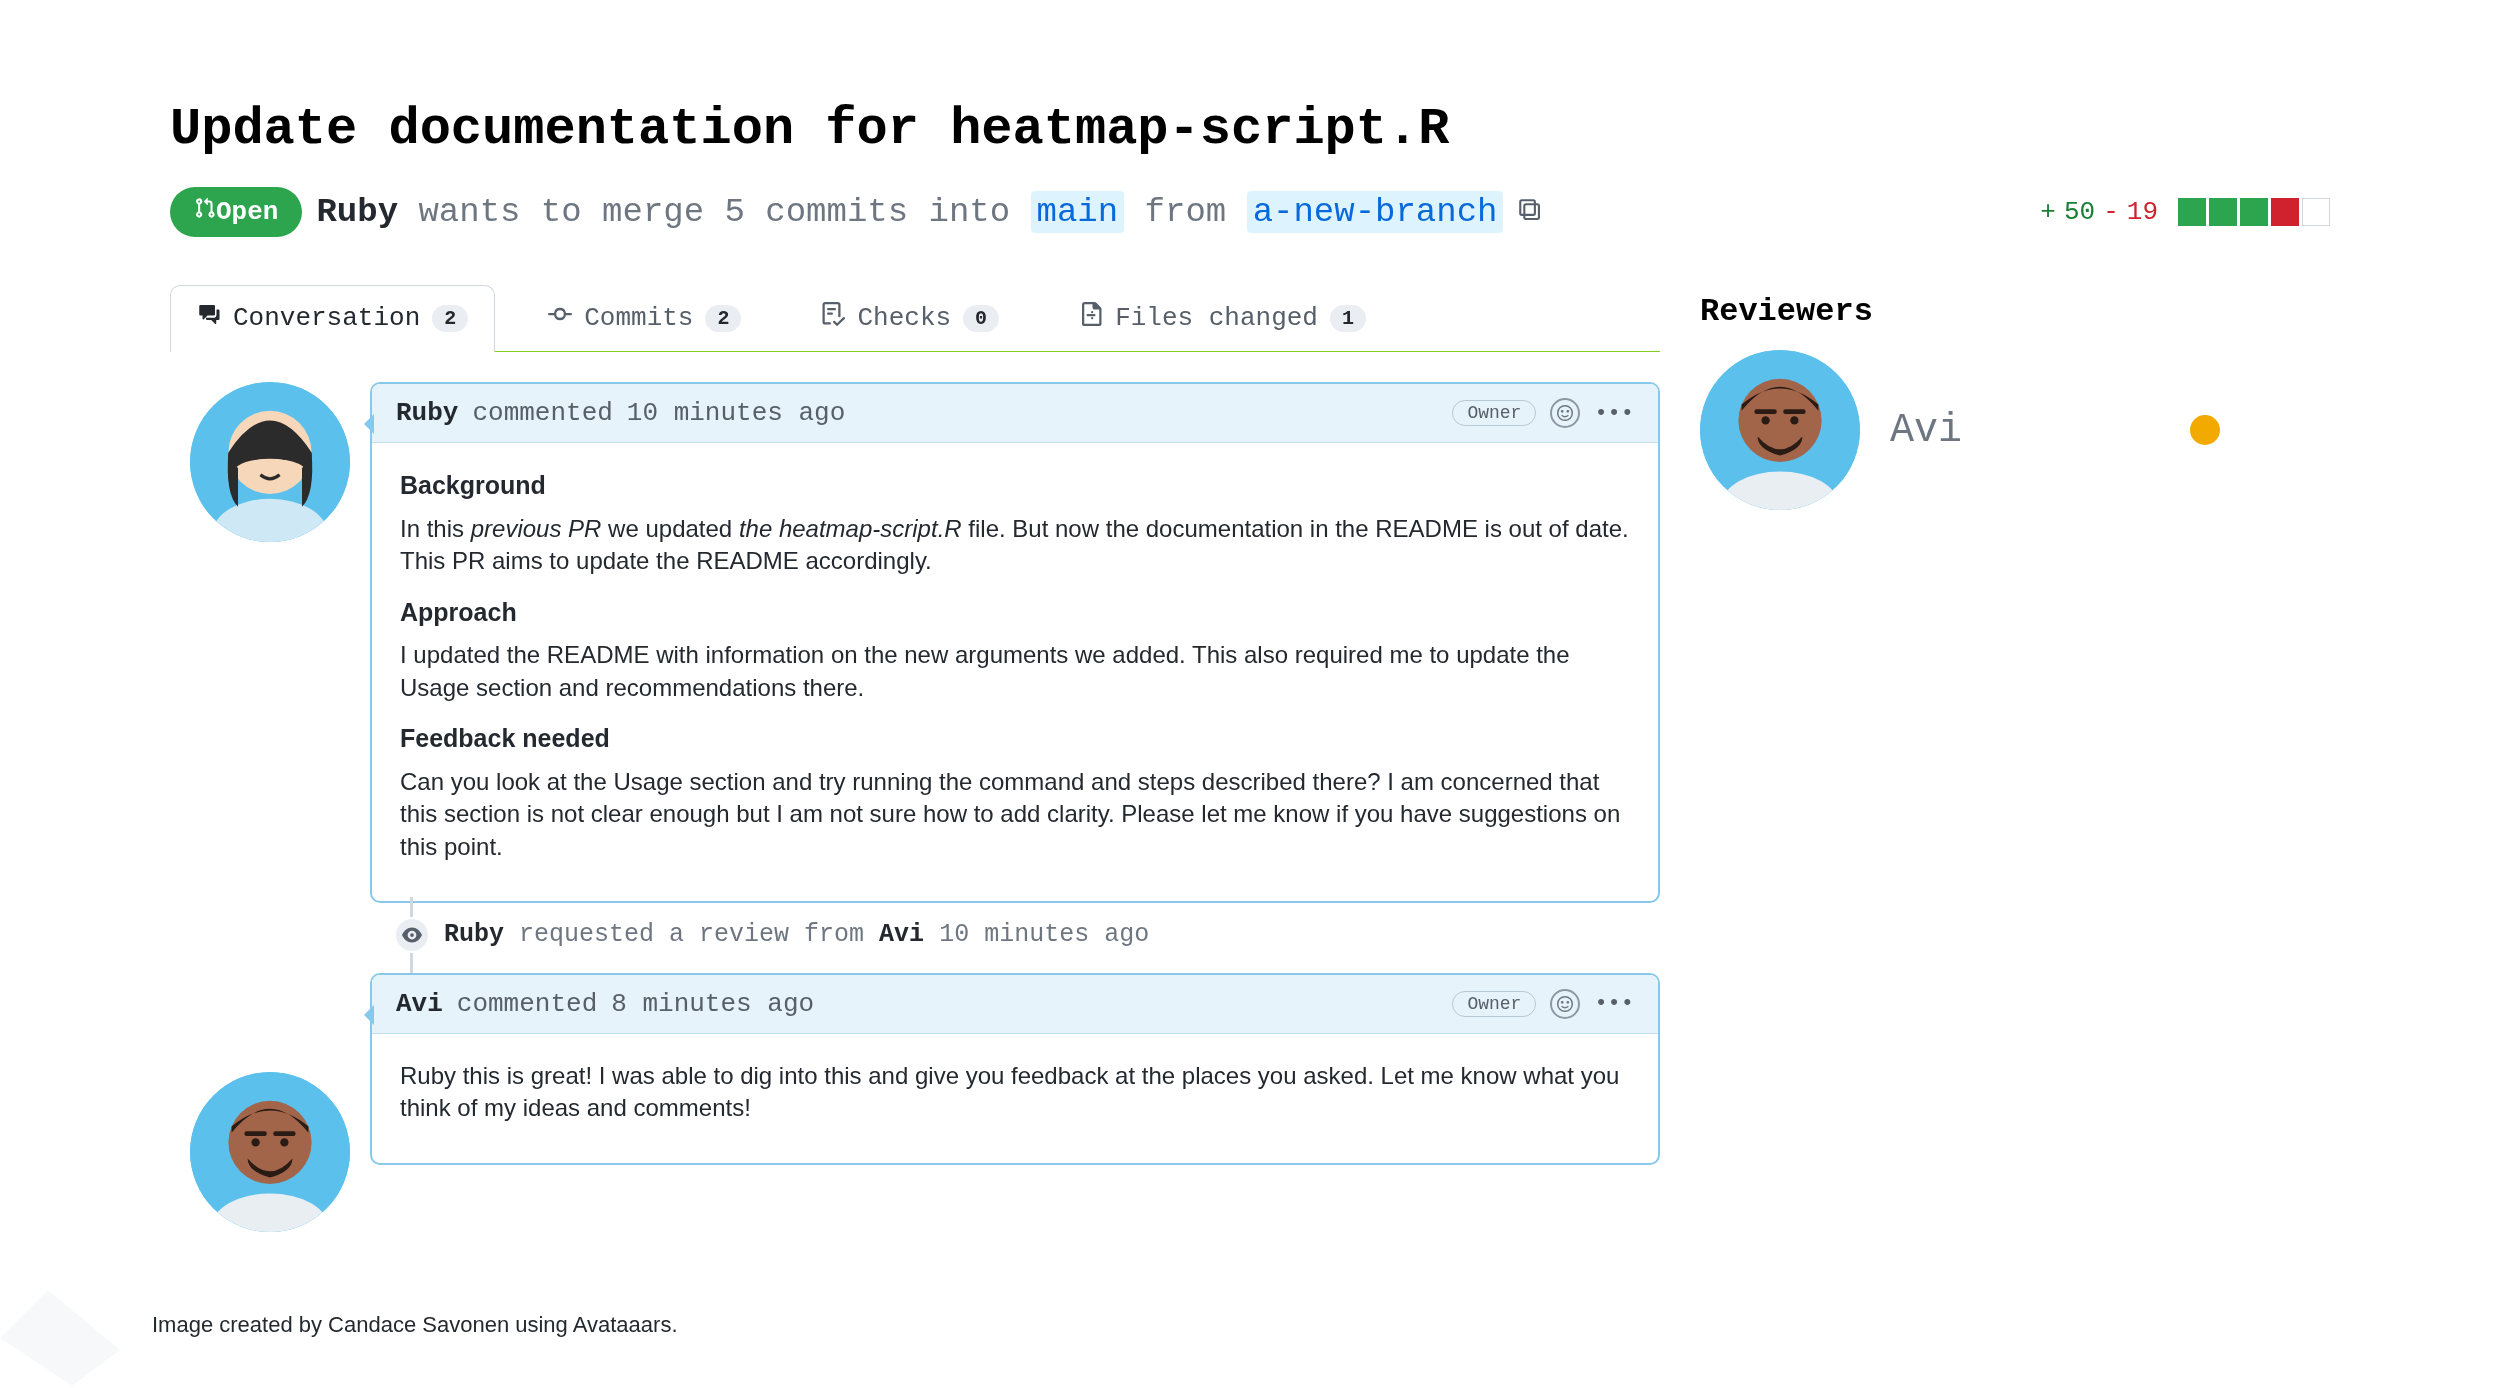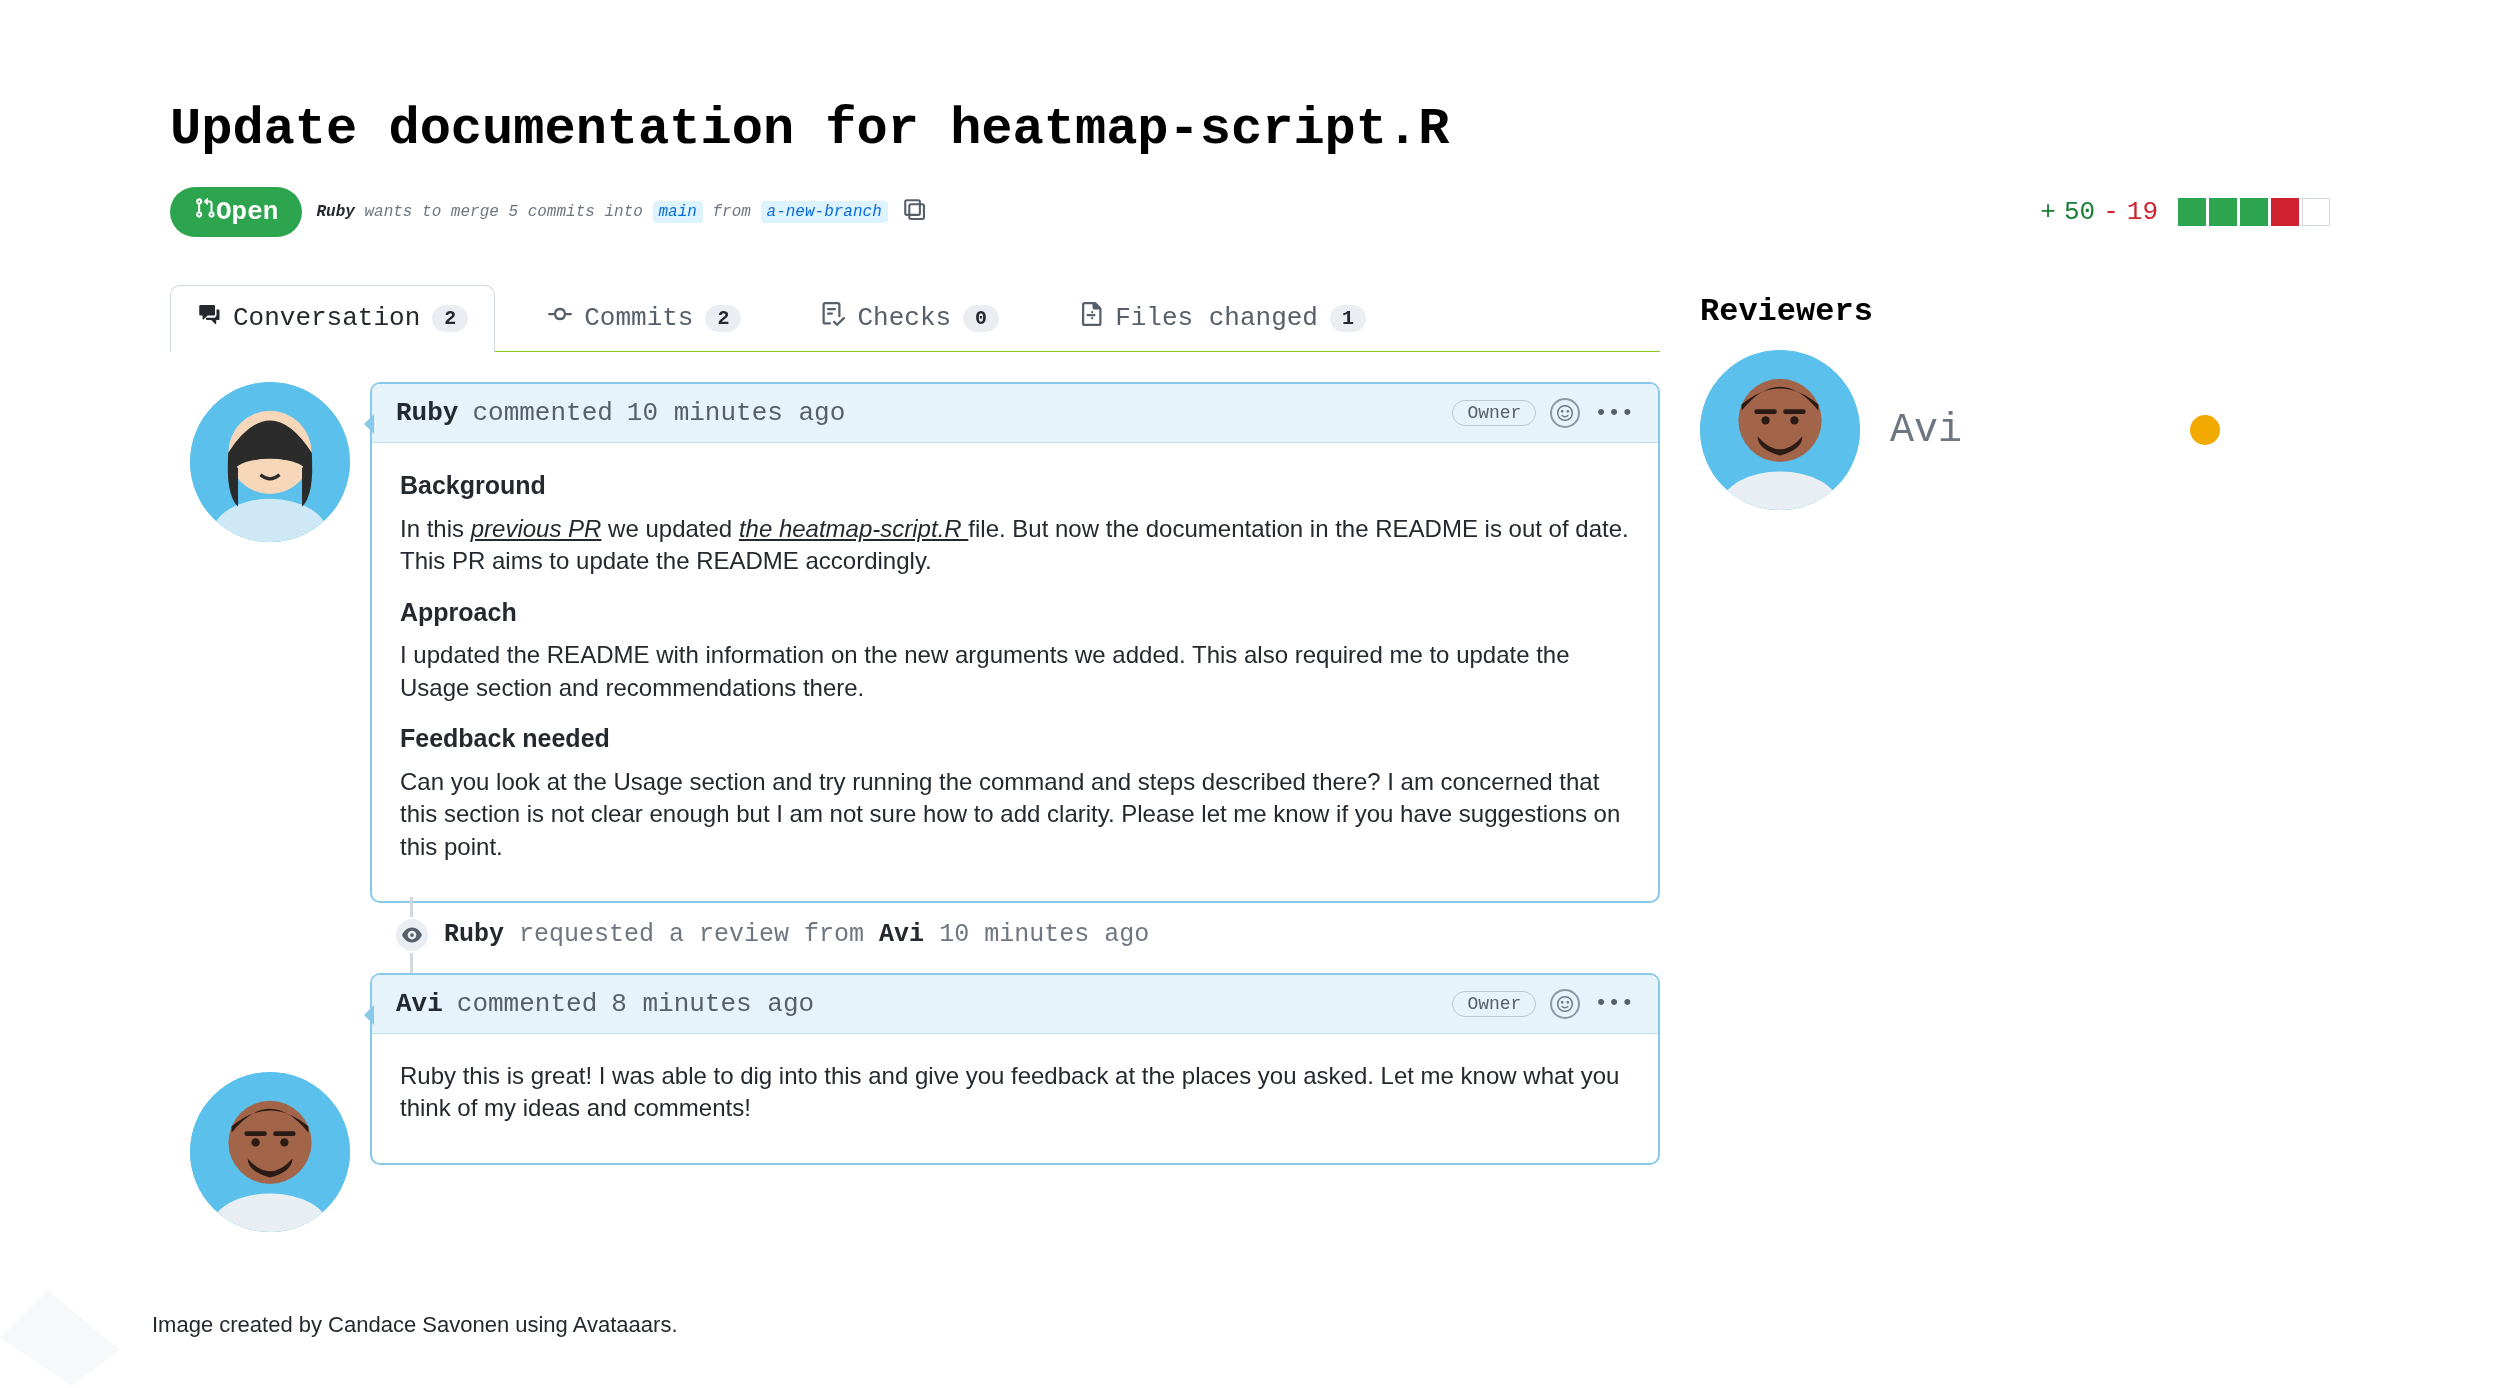--- a/index.html
+++ b/index.html
@@ -33,23 +33,22 @@
     padding: 10px 24px;
     display: flex;
     align-items: center;
     gap: 0;
     font-family: "SFMono-Regular", Consolas, "Liberation Mono", Menlo, monospace;
     font-size: 26px;
     font-weight: 600;
   }
   .merge-text {
     font-family: "SFMono-Regular", Consolas, "Liberation Mono", Menlo, monospace;
-    font-size: 16px;
+    font-size: 34px;
     color: #6e7781;
-    font-style: italic;
   }
   .merge-text b { color: #24292f; font-weight: 700; }
   .branch-label {
     background: #ddf4ff;
     color: #0969da;
     padding: 2px 6px;
     border-radius: 4px;
   }
   .diff-summary {
     margin-left: auto;
@@ -141,21 +140,21 @@
   }
   .comment-body {
     padding: 20px 28px 28px;
     font-size: 24px;
     line-height: 1.35;
     color: #24292f;
   }
   .comment-body h4 { font-size: 25px; margin: 18px 0 10px; font-weight: 700; }
   .comment-body h4:first-child { margin-top: 6px; }
   .comment-body p { margin: 6px 0 10px; }
-  .u { text-decoration: underline; font-style: italic; }
+  .u { font-style: italic; }
   .timeline-item {
     display: flex; align-items: center; gap: 14px;
     padding: 14px 0 14px 24px;
     font-family: Liberation Mono, monospace;
     font-size: 25px;
     color: #6e7781;
     position: relative;
   }
   .timeline-item::before {
     content: "";

